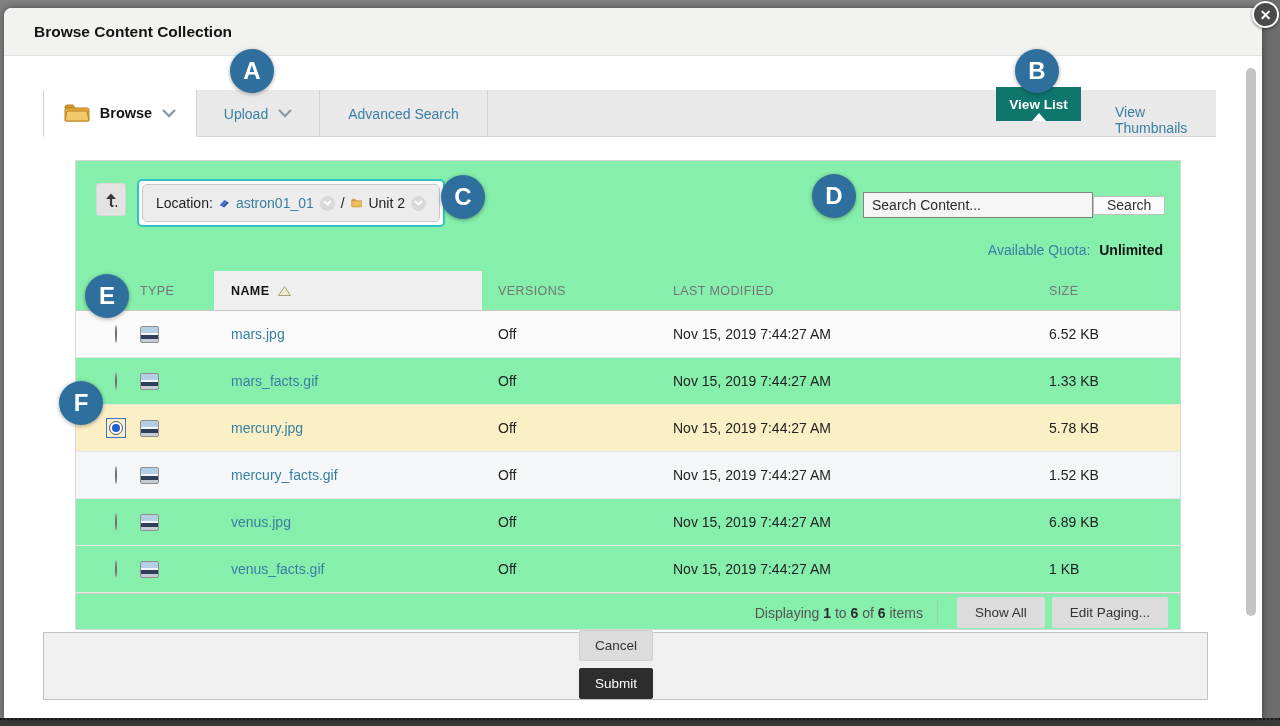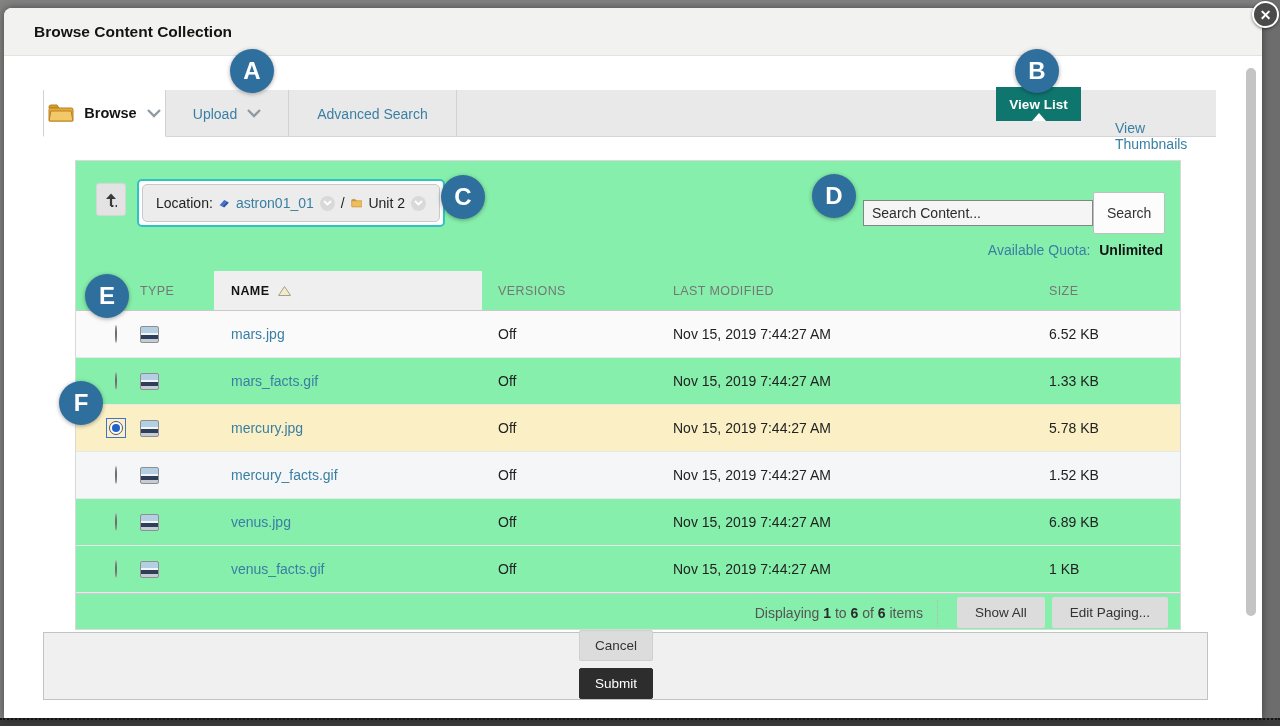--- a/index.html
+++ b/index.html
@@ -22,50 +22,50 @@
                justify-content:center; cursor:pointer; z-index:60; }
 
   
   .tabbar { position:absolute; left:39px; top:82px; width:1173px; height:47px; background:#e9e9e9;
             border-bottom:1px solid #d5d5d5; display:flex; }
   .tab { height:47px; display:flex; align-items:center; justify-content:center; gap:10px;
          border-right:1px solid #d2d2d2; font-size:14px; color:#3a7fa3; cursor:pointer; }
   .tab.first { border-left:1px solid #d2d2d2; }
   .tab.active { background:#fff; border-bottom:1px solid #fff; margin-bottom:-1px; }
   .tab.active .tab-label { color:#141414; font-weight:bold; font-size:14.5px; }
-  .tab-browse { width:123px; } .tab-upload { width:123px; } .tab-advsearch { width:168px; }
+  .tab-browse { width:154px; } .tab-upload { width:123px; } .tab-advsearch { width:168px; }
 
   .view-list { position:absolute; left:953px; top:-3px; width:85px; height:34px; background:#0f766e;
                color:#fff; font-weight:bold; font-size:13.5px; display:flex; align-items:center;
                justify-content:center; cursor:pointer; }
   .view-list .notch { position:absolute; bottom:0; left:50%; margin-left:-7px; width:0; height:0;
                       border-left:7px solid transparent; border-right:7px solid transparent;
                       border-bottom:8px solid #fff; }
-  .view-thumbs { position:absolute; left:1072px; top:16px; height:60px; display:flex; align-items:center;
+  .view-thumbs { position:absolute; left:1072px; top:0; height:60px; display:flex; align-items:center;
                  color:#3a7fa3; font-size:14px; cursor:pointer; }
 
   
   .content-box { position:absolute; left:71px; top:152px; width:1106px; height:470px;
                  border:1px solid #d9d9d9; background:#86efac;padding-left:24px; }
   .up-btn { position:absolute; left:20px; top:22px; width:30px; height:33px; background:#e3e3e3;
             border:1px solid #d6d6d6; border-radius:3px; display:flex; align-items:center;
             justify-content:center; cursor:pointer; }
   .loc-outline { position:absolute; left:61px; top:18px; border:2px solid #2fc3c3; border-radius:5px;
                  padding:3px; background:#fff; }
   .loc-bar { background:#ececec; border:1px solid #c9c9c9; border-radius:5px; height:38px; width:298px;
              display:flex; align-items:center; padding:0 13px; gap:6px; font-size:14px; color:#222; white-space:nowrap; }
   .loc-link { color:#3a7fa3; cursor:pointer; }
   .menu-circle { width:15px; height:15px; border-radius:50%; background:#d9d9d9; display:inline-flex;
                  align-items:center; justify-content:center; cursor:pointer; flex:0 0 auto; }
 
   .search-row { position:absolute; left:787px; top:31px; display:flex; align-items:center; }
   .search-input { width:230px; height:26px; border:1px solid #848484; background:#f5f5f5; font-size:14px;
                   padding:2px 8px; font-family:"Liberation Sans",sans-serif; color:#222; }
   .search-input::placeholder { color:#2b2b2b; opacity:1; }
-  .search-btn { height:42px; padding:0 13px; background:#fcfcfc; border:1px solid #bfbfbf; border-radius:2px;
+  .search-btn { height:19px; padding:0 13px; background:#fcfcfc; border:1px solid #bfbfbf; border-radius:2px;
                 font-size:14px; color:#333; cursor:pointer; font-family:"Liberation Sans",sans-serif; }
   .quota { position:absolute; right:17px; top:81px; font-size:14px; }
   .quota-label { color:#3a7fa3; }
   .quota-value { color:#141414; font-weight:bold; margin-left:5px; }
 
   
   .tbl { position:absolute; left:0; top:110px; width:100%; }
   .tr-grid { display:grid; grid-template-columns:48px 74px 268px 175px 376px 1fr; padding-left:16px; }
   .thead { height:40px; border-bottom:1px solid #c9c9c9; }
   .th { display:flex; align-items:center; font-size:12.5px; color:#767676; letter-spacing:.4px; }

